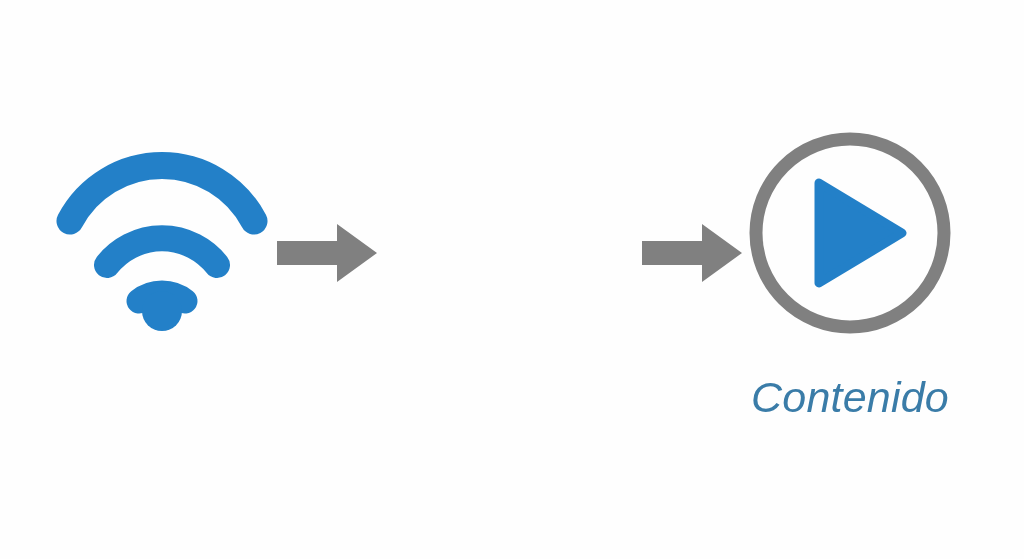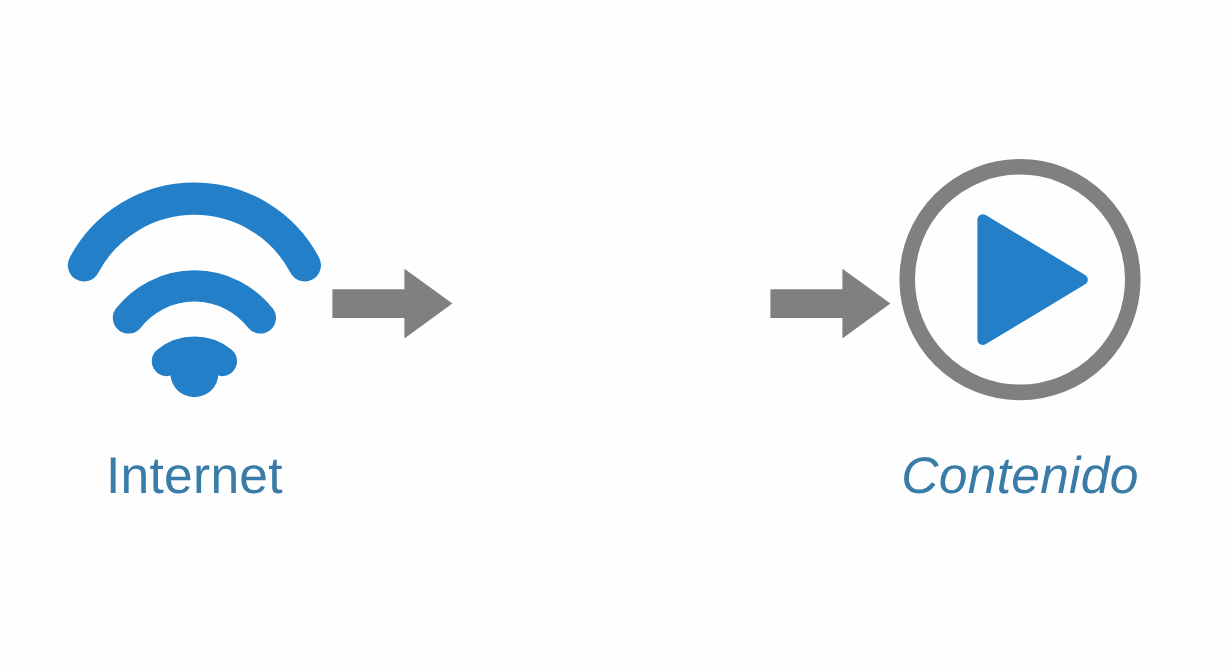--- a/index.html
+++ b/index.html
@@ -74,21 +74,20 @@
     <div class="stage-icon">
       <svg width="220" height="180" viewBox="0 0 220 180">
         <g fill="none" stroke="#2380c8" stroke-linecap="round">
           <path d="M18 78 A104 104 0 0 1 202 78" stroke-width="27"></path>
           <path d="M55 122 A70 70 0 0 1 165 122" stroke-width="26"></path>
           <path d="M87 158 A37 37 0 0 1 133 158" stroke-width="25"></path>
         </g>
         <circle cx="110" cy="168" r="20" fill="#2380c8"></circle>
       </svg>
     </div>
-    <div class="stage-label">Internet</div>
   </div>
 
   <div class="arrow" id="arrow-1">
     <svg width="100" height="62" viewBox="0 0 100 62">
       <path d="M0 19 L60 19 L60 2 L100 31 L60 60 L60 43 L0 43 Z" fill="#808080"></path>
     </svg>
   </div>
 
 
   <div class="arrow" id="arrow-2">

